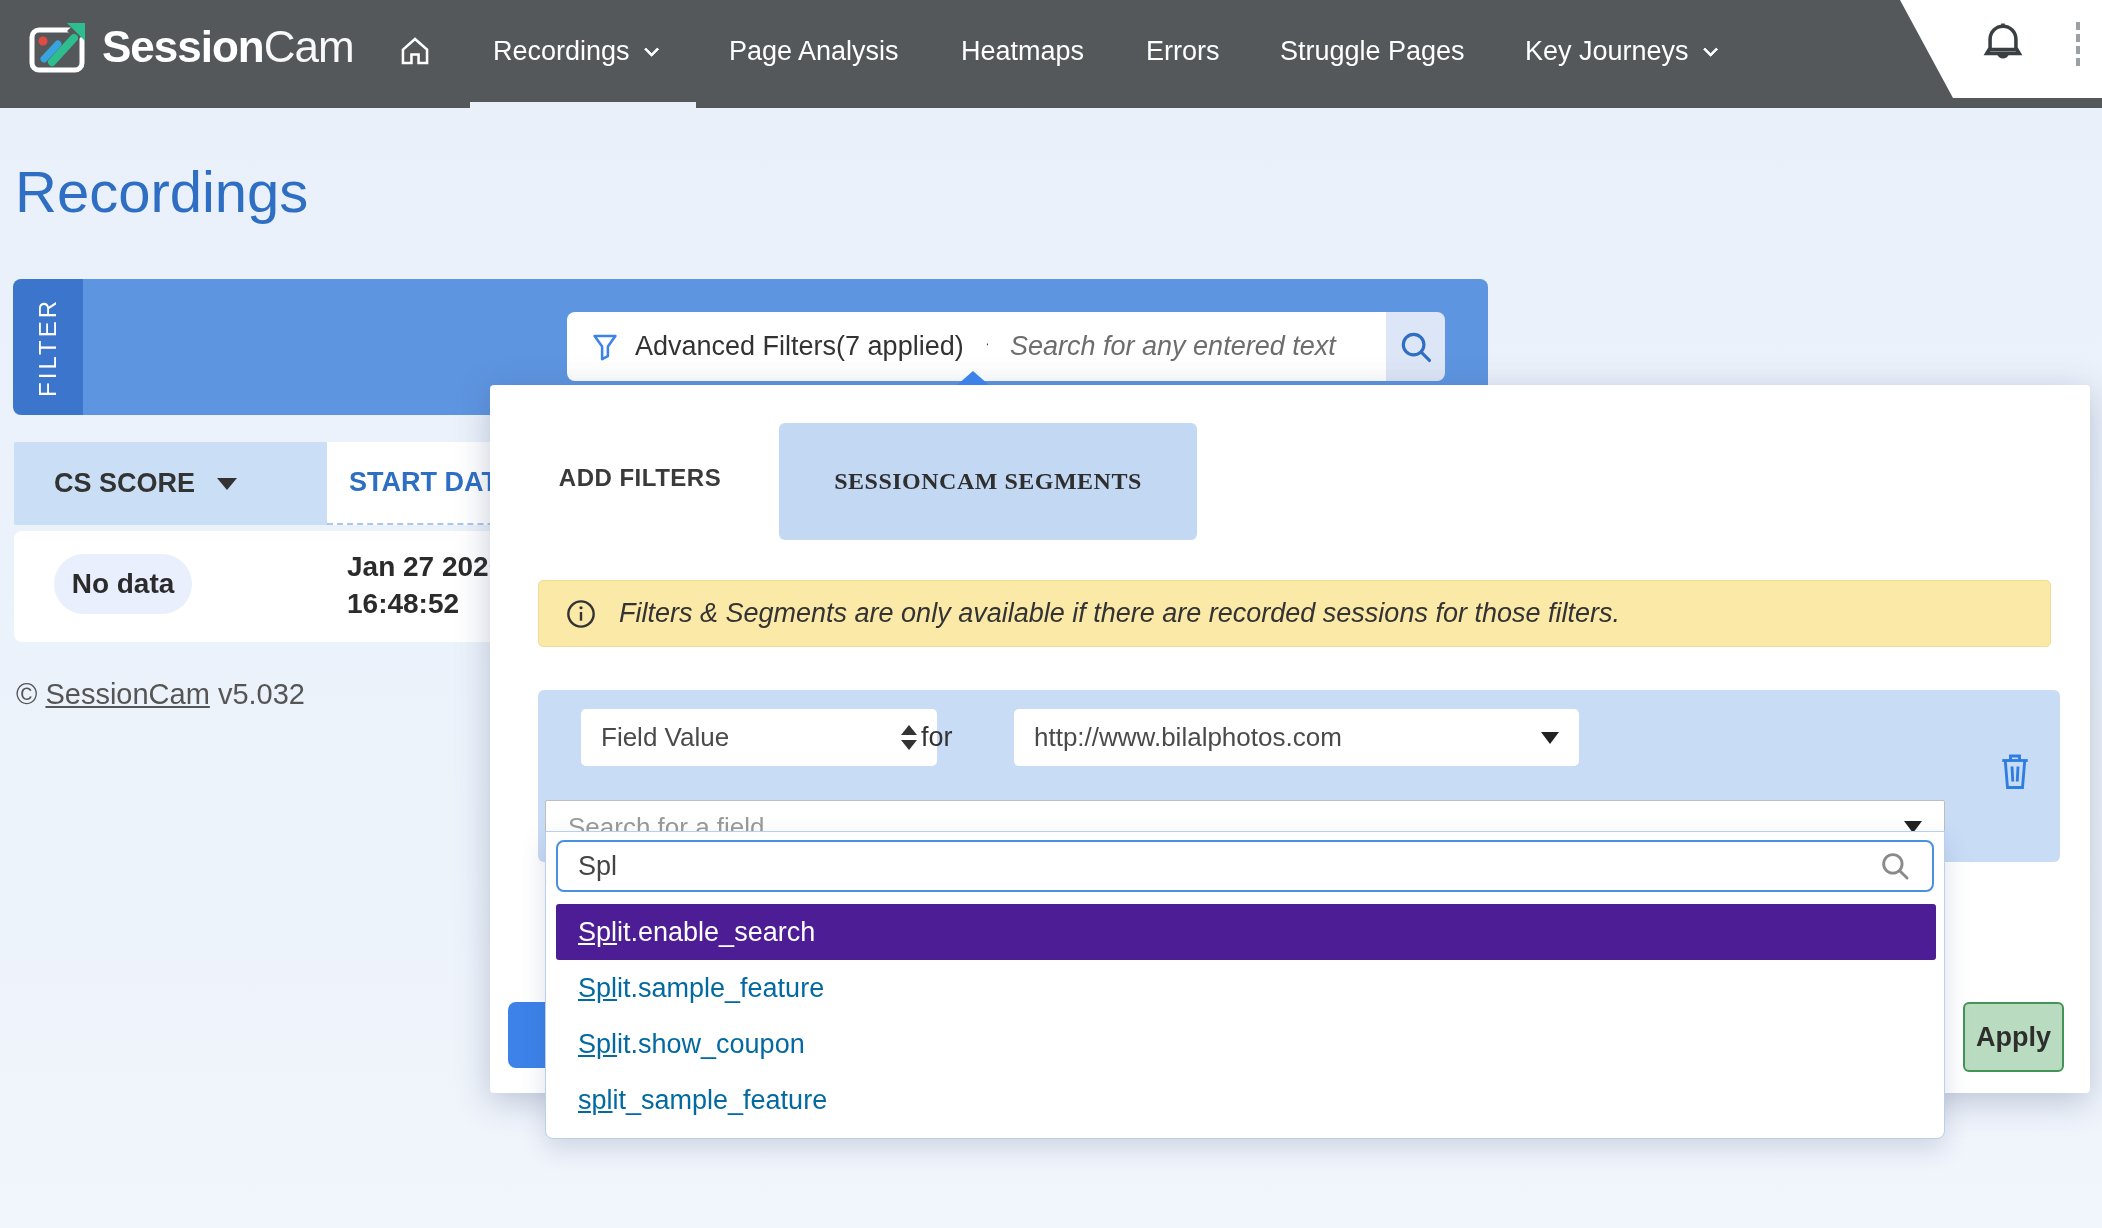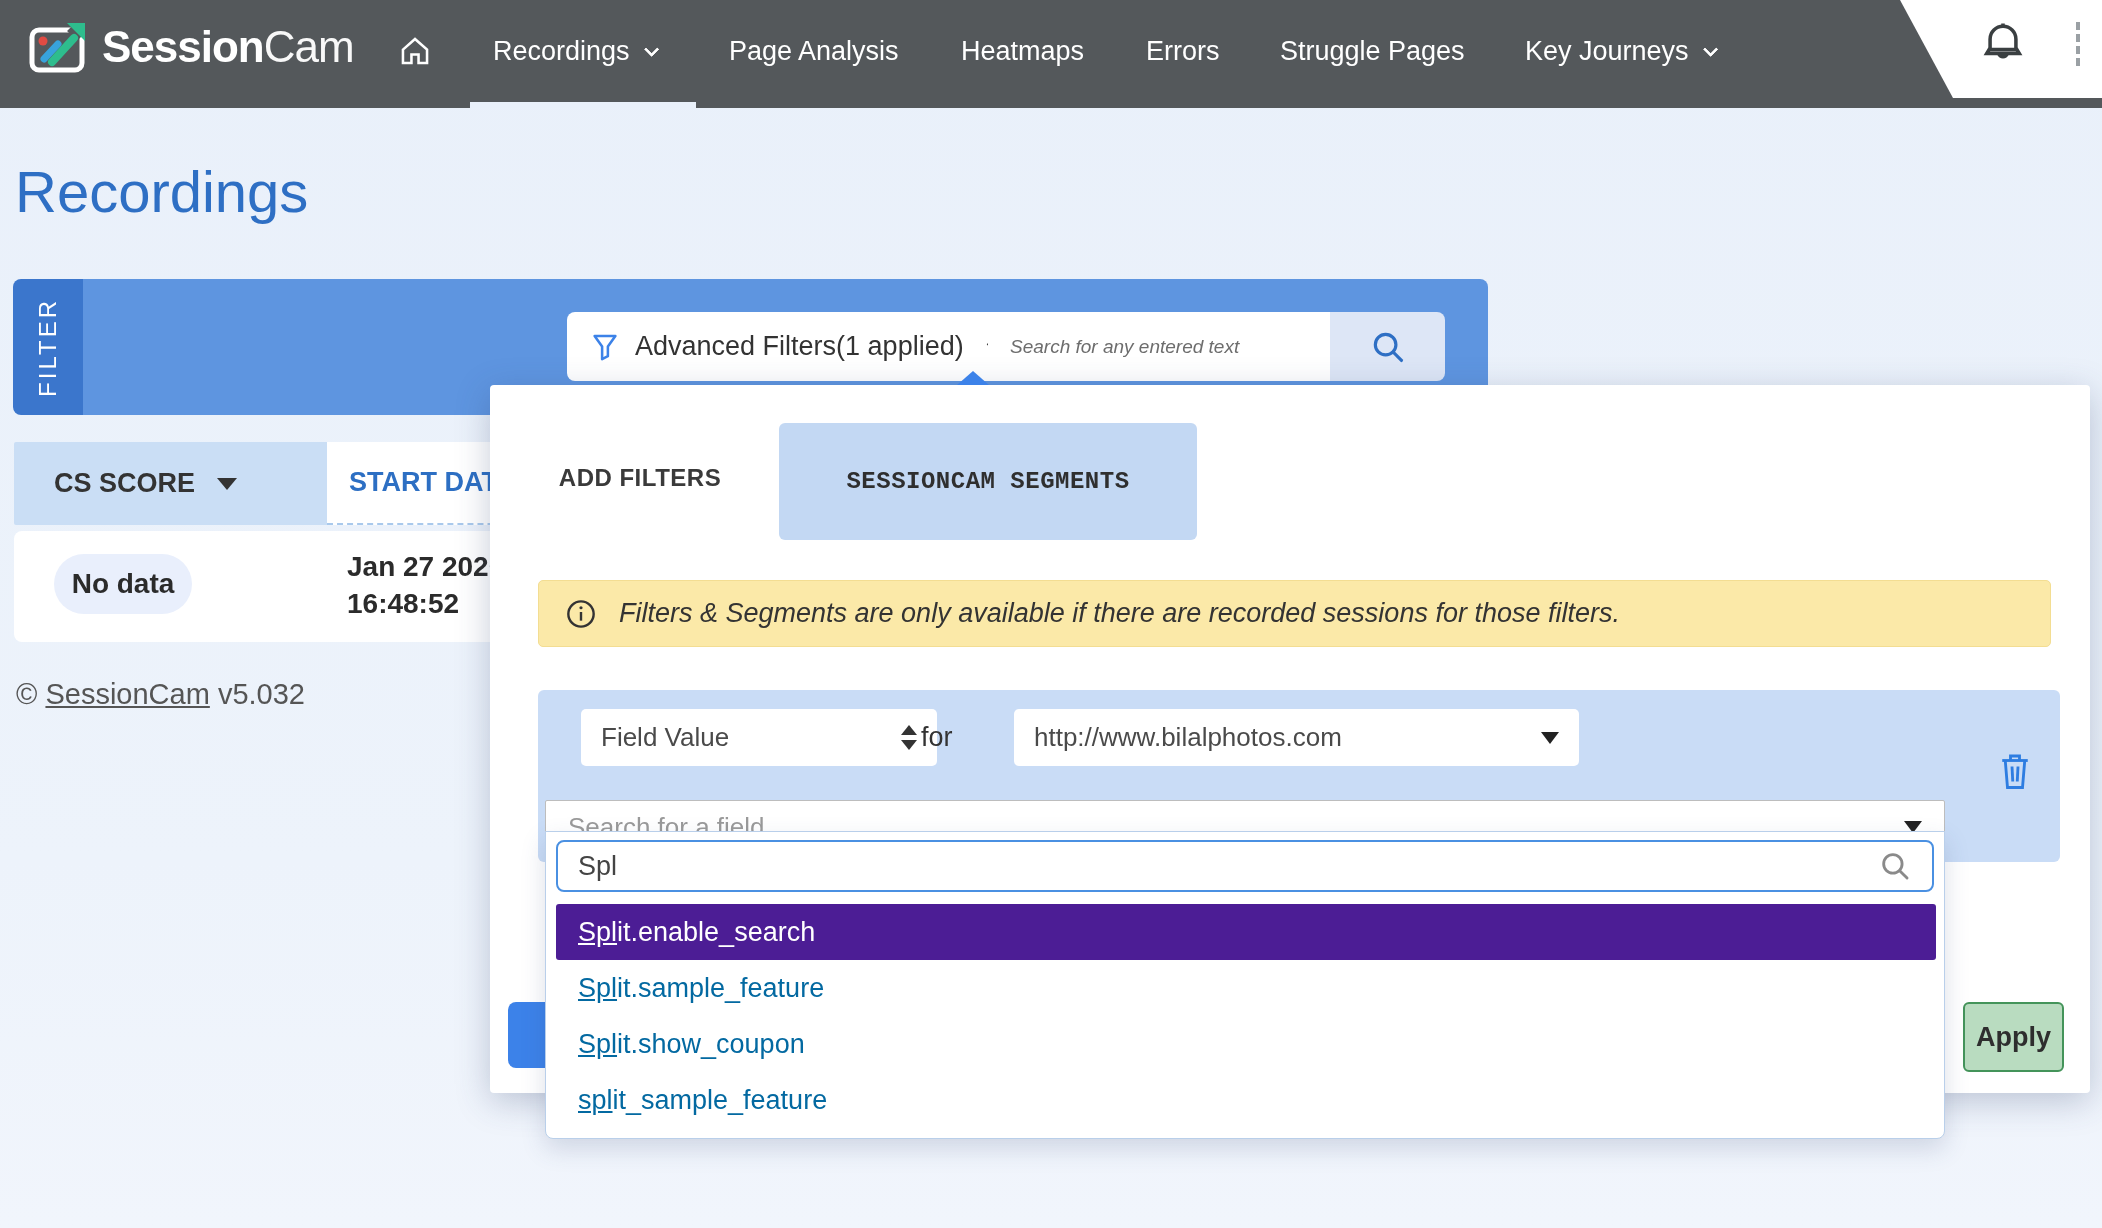--- a/index.html
+++ b/index.html
@@ -34,21 +34,21 @@
   .filter-bar { position:absolute; left:13px; top:279px; width:1475px; height:136px; display:flex; z-index:5; }
   .filter-tab { width:70px; background:#3b76cc; border-radius:8px 0 0 8px; display:flex; align-items:center; justify-content:center; }
   .filter-tab span { writing-mode:vertical-rl; transform:rotate(180deg); color:#fff; font-size:24px; letter-spacing:3px; font-weight:500; }
   .filter-body { flex:1; background:#5e95e0; border-radius:0 8px 8px 0; position:relative; }
   .bar-btn { position:absolute; top:33px; height:69px; background:#fff; border:none; border-radius:8px;
              display:flex; align-items:center; gap:16px; font-size:27px; font-weight:500; color:#333;
              font-family:inherit; padding:0 24px; cursor:pointer; }
   .bar-btn .chev { color:#444; width:9px; height:9px; border-width:2.5px; margin-left:6px; }
   .search-group { position:absolute; left:905px; top:33px; width:457px; height:69px; display:flex;
                   border-radius:8px; overflow:hidden; }
-  .search-group input { flex:1; border:none; outline:none; background:#fff; font-size:19px; padding:0 22px;
+  .search-group input { flex:1; border:none; outline:none; background:#fff; font-size:27px; padding:0 22px;
                         font-family:inherit; color:#be185d; }
   .search-group input::placeholder { font-style:italic; color:#6d6d6d; }
   .search-btn { width:115px; background:#dde6f6; border:none; display:flex; align-items:center; justify-content:center; cursor:pointer; }
 
   
   .tbl-header { position:absolute; left:14px; top:442px; width:640px; height:83px; display:flex; z-index:1; }
   .th-cs { width:313px; background:#cadef5; display:flex; align-items:center; gap:22px; padding-left:40px;
            font-size:27px; font-weight:700; color:#333; border-radius:2px 0 0 2px; cursor:pointer; }
   .tri-down { width:0; height:0; border-left:10px solid transparent; border-right:10px solid transparent; border-top:12px solid #333; }
   .th-date { flex:1; background:#fff; display:flex; align-items:center; padding-left:22px; font-size:27px;
@@ -59,21 +59,21 @@
   .row-date { position:absolute; left:333px; top:17px; font-size:28px; font-weight:600; color:#2b2b2b; line-height:37px; }
 
   
   .modal { position:absolute; left:490px; top:385px; width:1600px; height:708px; background:#fff; border-radius:4px;
            box-shadow:0 8px 34px rgba(50,70,110,.28); z-index:30; }
   .modal-pointer { position:absolute; left:467px; top:-14px; width:0; height:0;
                    border-left:16px solid transparent; border-right:16px solid transparent; border-bottom:14px solid #3c82e9; }
   .tab-plain { position:absolute; left:50px; top:45px; width:200px; height:95px; background:transparent; border:none;
                font-family:inherit; font-size:24px; font-weight:700; color:#3a3a3a; letter-spacing:.5px; cursor:pointer; }
   .tab-active { position:absolute; left:289px; top:38px; width:418px; height:117px; background:#c3d8f3; border:none;
-                border-radius:6px; font-family:Liberation Mono, monospace; font-size:24px; font-weight:700; color:#2f2f2f; letter-spacing:.5px; cursor:pointer; }
+                border-radius:6px; font-family:Liberation Serif, serif; font-size:24px; font-weight:700; color:#2f2f2f; letter-spacing:.5px; cursor:pointer; }
   .notice { position:absolute; left:48px; top:195px; width:1513px; height:67px; background:#fbe9a8; border:1px solid #f3dd92;
             border-radius:5px; display:flex; align-items:center; gap:22px; padding:0 26px; }
   .notice .txt { font-size:27px; font-style:italic; color:#333; }
   .cond-box { position:absolute; left:48px; top:305px; width:1522px; height:172px; background:#c9dcf6; border-radius:6px; }
   .sel { position:absolute; top:19px; height:57px; background:#fff; border-radius:5px; display:flex; align-items:center;
          font-size:26px; color:#4a4a4a; padding:0 20px; cursor:pointer;margin-left:32px; }
   .sel .grow { flex:1; }
   .for-label { position:absolute; left:383px; top:32px; font-size:27px; font-weight:500; color:#333; }
   .spinner { display:flex; flex-direction:column; gap:5px; margin-left:18px; }
   .spin-up { width:0;height:0;border-left:8px solid transparent;border-right:8px solid transparent;border-bottom:10px solid #333; }
@@ -165,21 +165,21 @@
   <div class="filter-tab">
     <span>FILTER</span>
   </div>
   <div class="filter-body">
     <button class="bar-btn" style="left:484px; width:468px;">
       <span>
         <svg width="28" height="30" viewBox="0 0 24 26" fill="none" stroke="#3c82e8" stroke-width="2.2" stroke-linejoin="round">
           <path d="M3 3.5 H21 L14.5 12.5 V21 L9.5 23.5 V12.5 Z"></path>
         </svg>
       </span>
-      <span>Advanced Filters(1 applied)</span>
+      <span>Advanced Filters(7 applied)</span>
       <span class="chev"></span>
     </button>
     <div class="search-group">
       <input type="text" placeholder="Search for any entered text" style="">
       <button class="search-btn">
         <span>
           <svg width="38" height="38" viewBox="0 0 24 24" fill="none" stroke="#2e6fc4" stroke-width="2">
             <circle cx="10.5" cy="10.5" r="6.5"></circle>
             <line x1="15.3" y1="15.3" x2="20.5" y2="20.5" stroke-linecap="round"></line>
           </svg>

